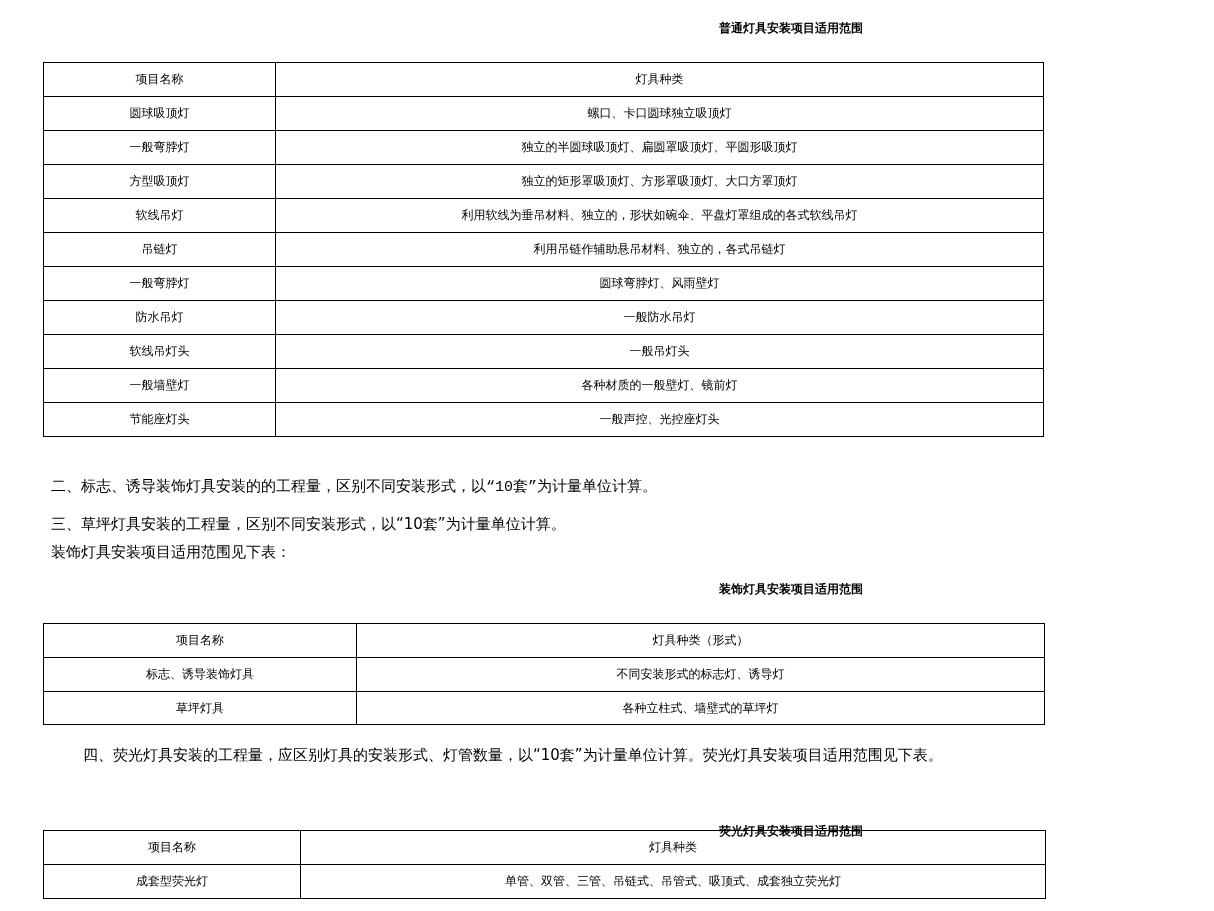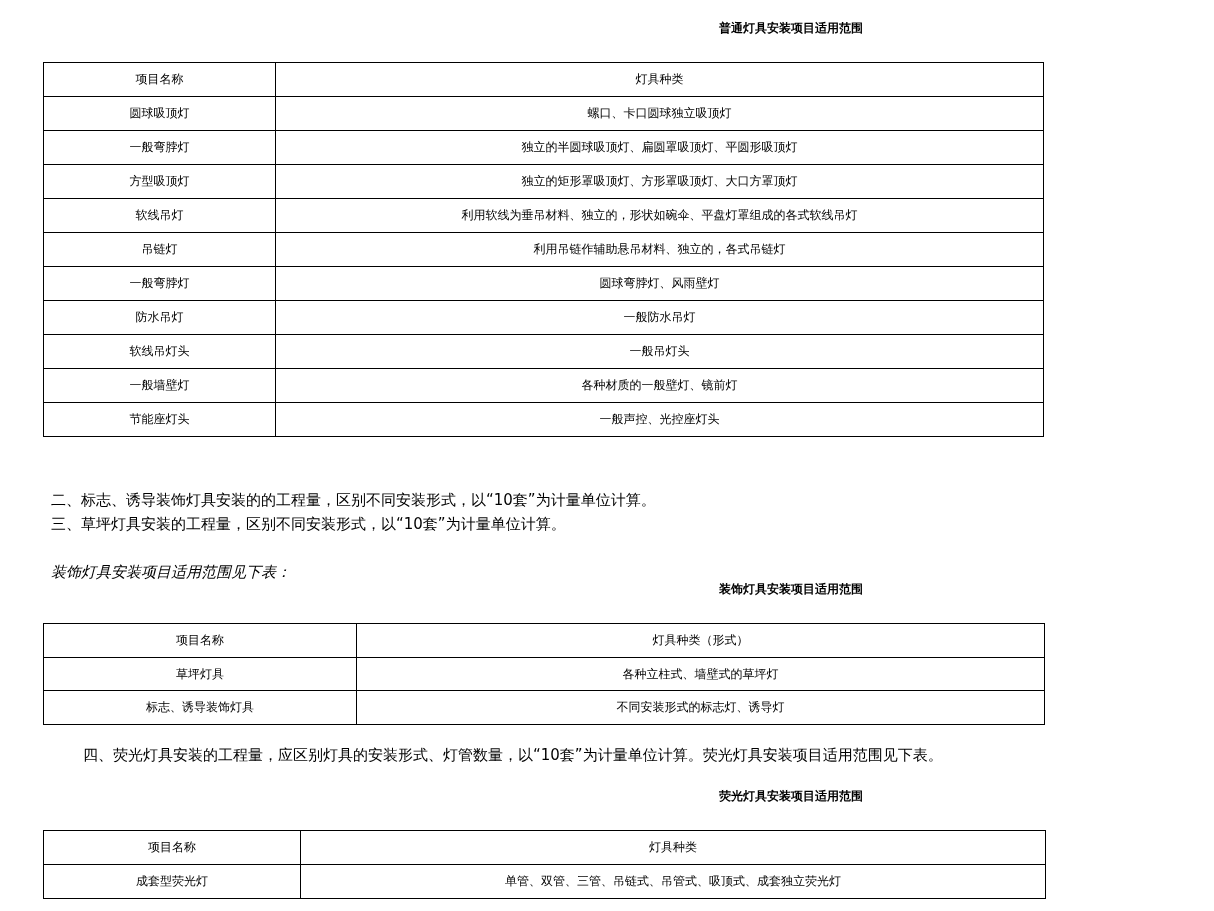--- a/index.html
+++ b/index.html
@@ -76,50 +76,50 @@
     <td>一般墙壁灯</td>
     <td>各种材质的一般壁灯、镜前灯</td>
   </tr>
   <tr style="height:34px">
     <td>节能座灯头</td>
     <td>一般声控、光控座灯头</td>
   </tr>
 </tbody>
   </table>
 
-<div class="para" style="top:488px;">二、标志、诱导装饰灯具安装的的工程量，区别不同安装形式，以“10套”为计量单位计算。</div>
+<div class="para" style="top:476px;font-family:Liberation Mono, monospace;">二、标志、诱导装饰灯具安装的的工程量，区别不同安装形式，以“10套”为计量单位计算。</div>
 <div class="para" style="top:512px;text-align:right;">三、草坪灯具安装的工程量，区别不同安装形式，以“10套”为计量单位计算。</div>
-<div class="para" style="top:560px;font-style:italic;">装饰灯具安装项目适用范围见下表：</div>
+<div class="para" style="top:540px;">装饰灯具安装项目适用范围见下表：</div>
 
 <div class="title" style="left:719px; top:581px;">装饰灯具安装项目适用范围</div>
 
 <table class="grid" style="left:43px; top:623px; width:1001px;">
   <colgroup>
       <col style="width:313px">
       <col style="width:688px">
     </colgroup>
   <tbody>
       <tr style="height:34px">
     <td>项目名称</td>
     <td>灯具种类（形式）</td>
   </tr>
+  <tr style="height:34px">
+    <td>标志、诱导装饰灯具</td>
+    <td>不同安装形式的标志灯、诱导灯</td>
+  </tr>
   <tr style="height:33px">
     <td>草坪灯具</td>
     <td>各种立柱式、墙壁式的草坪灯</td>
-  </tr>
-  <tr style="height:34px">
-    <td>标志、诱导装饰灯具</td>
-    <td>不同安装形式的标志灯、诱导灯</td>
   </tr>
 </tbody>
   </table>
 
 <div class="para" style="top:743px;margin-left:32px;">四、荧光灯具安装的工程量，应区别灯具的安装形式、灯管数量，以“10套”为计量单位计算。荧光灯具安装项目适用范围见下表。</div>
 
-<div class="title" style="left:719px; top:788px;">荧光灯具安装项目适用范围</div>
+<div class="title" style="left:719px; top:823px;">荧光灯具安装项目适用范围</div>
 
 <table class="grid" style="left:43px; top:830px; width:1002px;">
   <colgroup>
       <col style="width:257px">
       <col style="width:745px">
     </colgroup>
   <tbody>
       <tr style="height:34px">
     <td>项目名称</td>
     <td>灯具种类</td>

